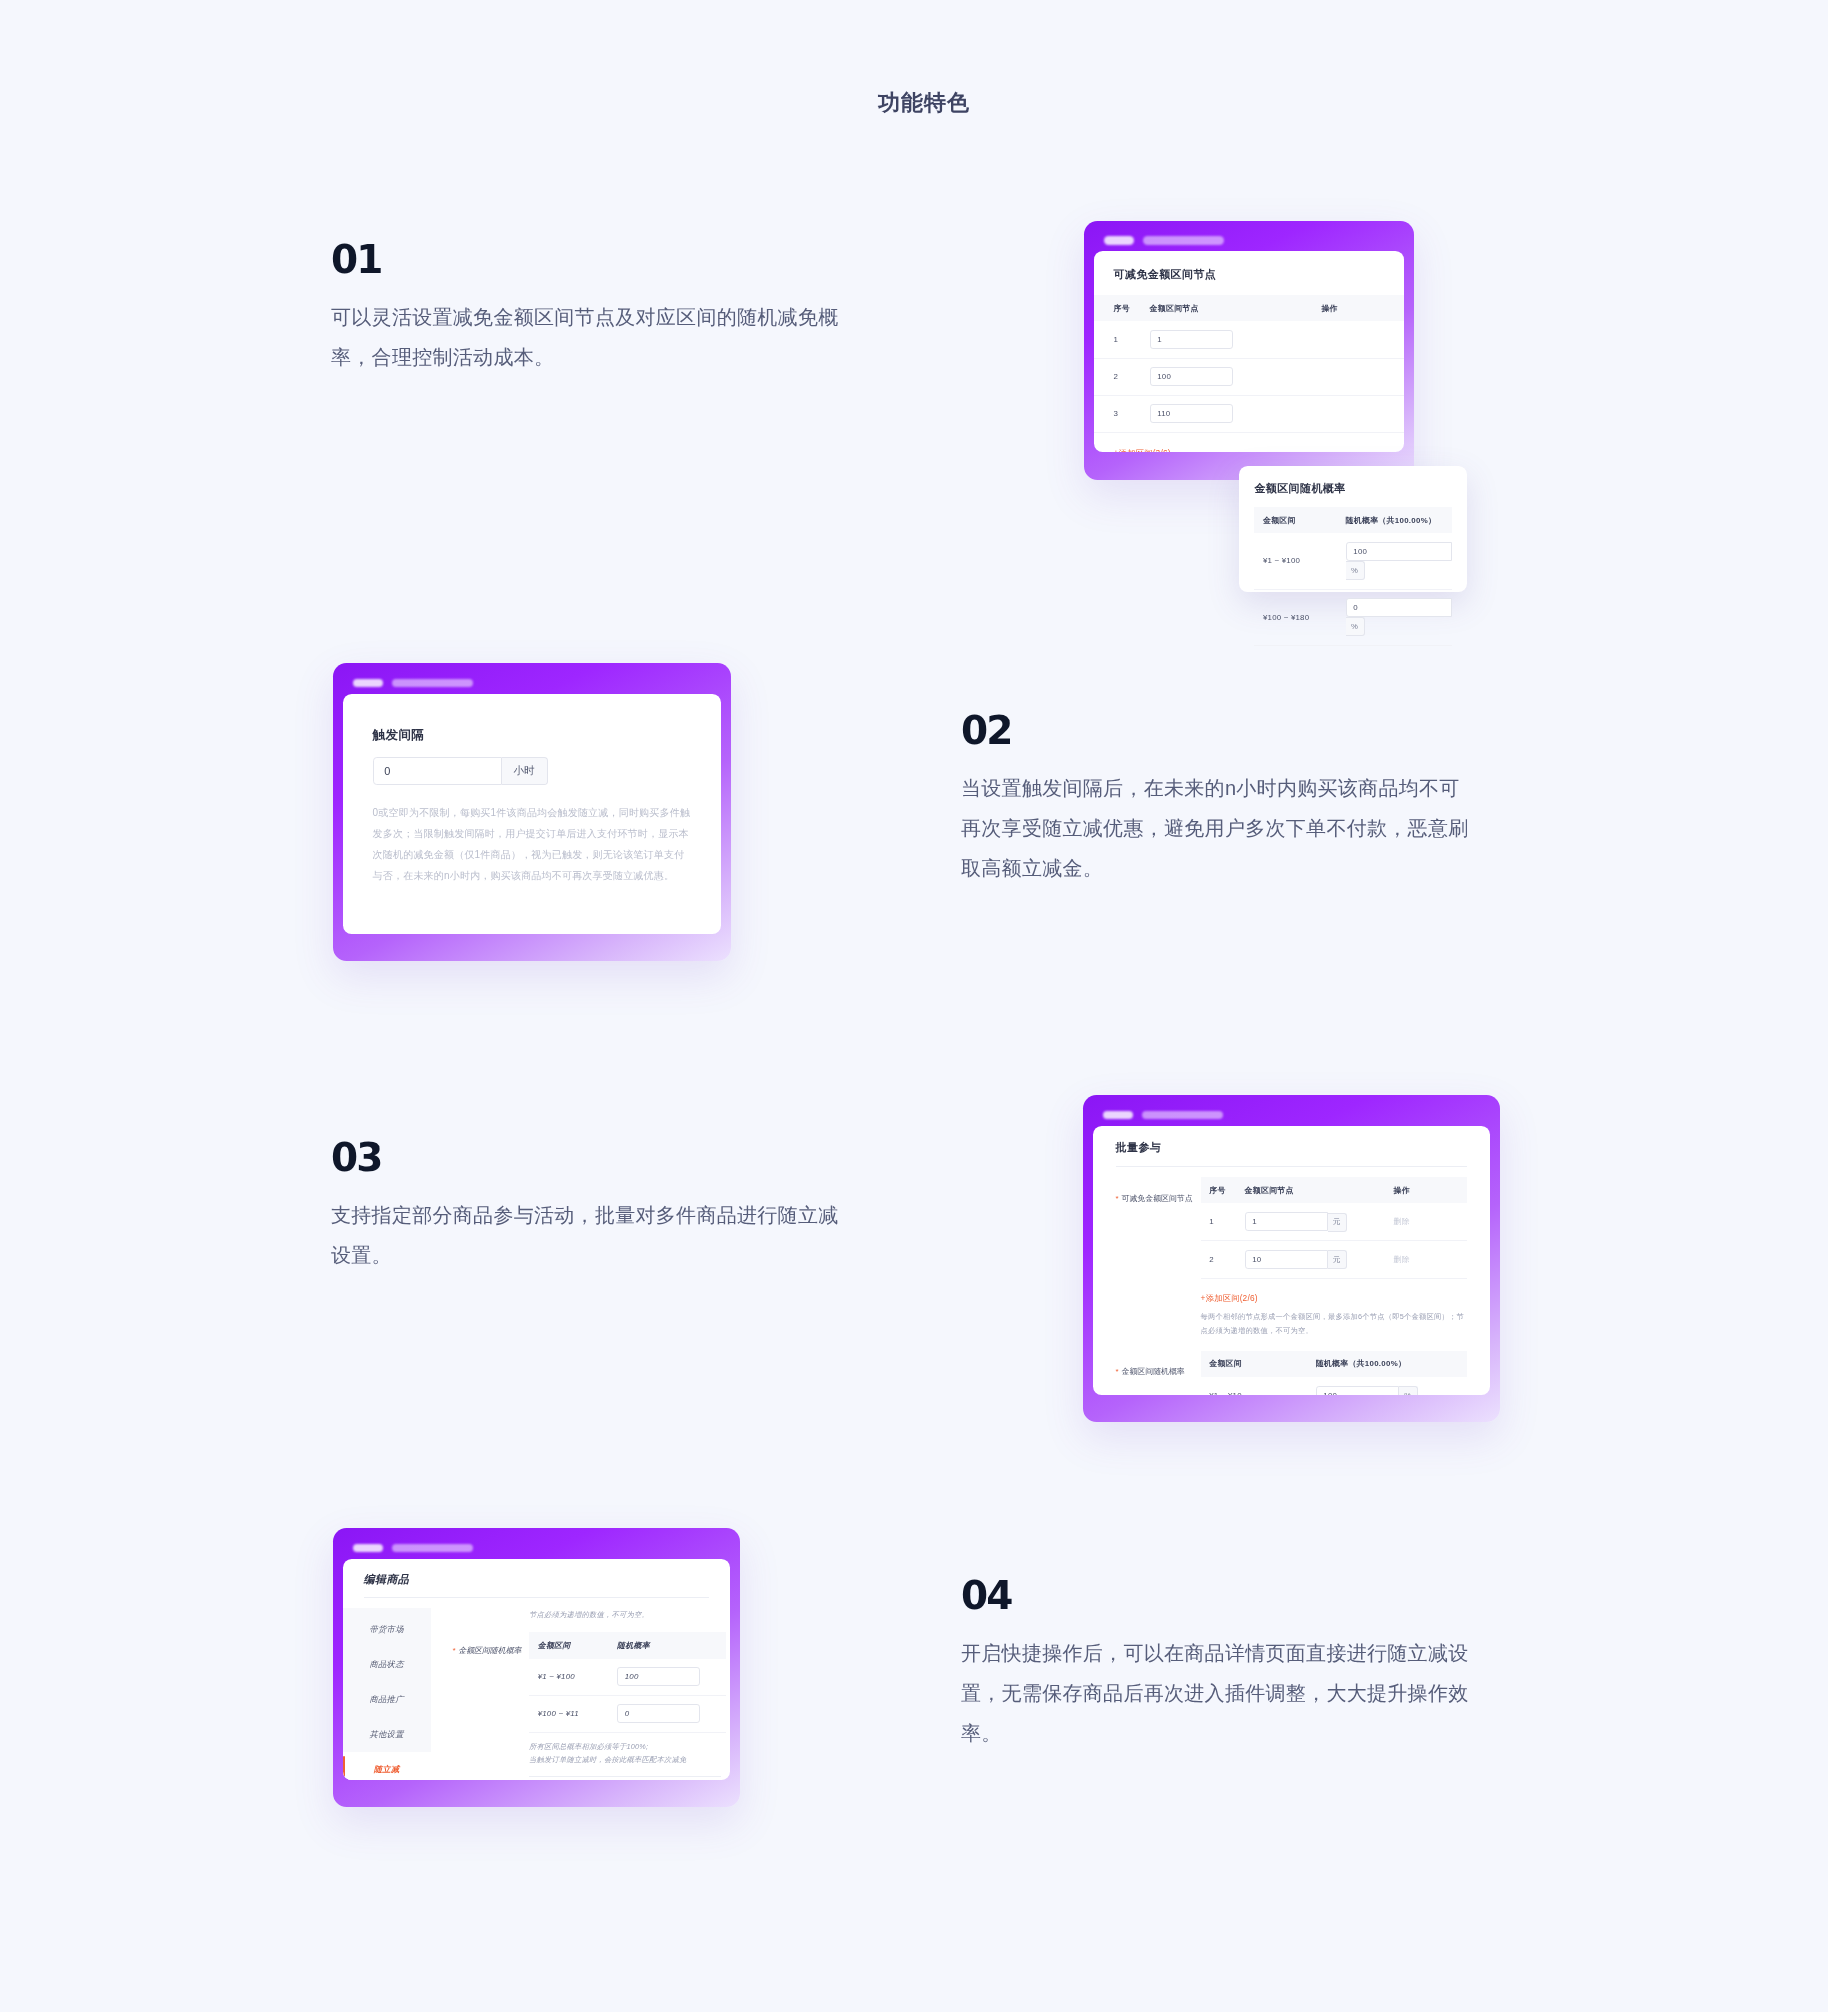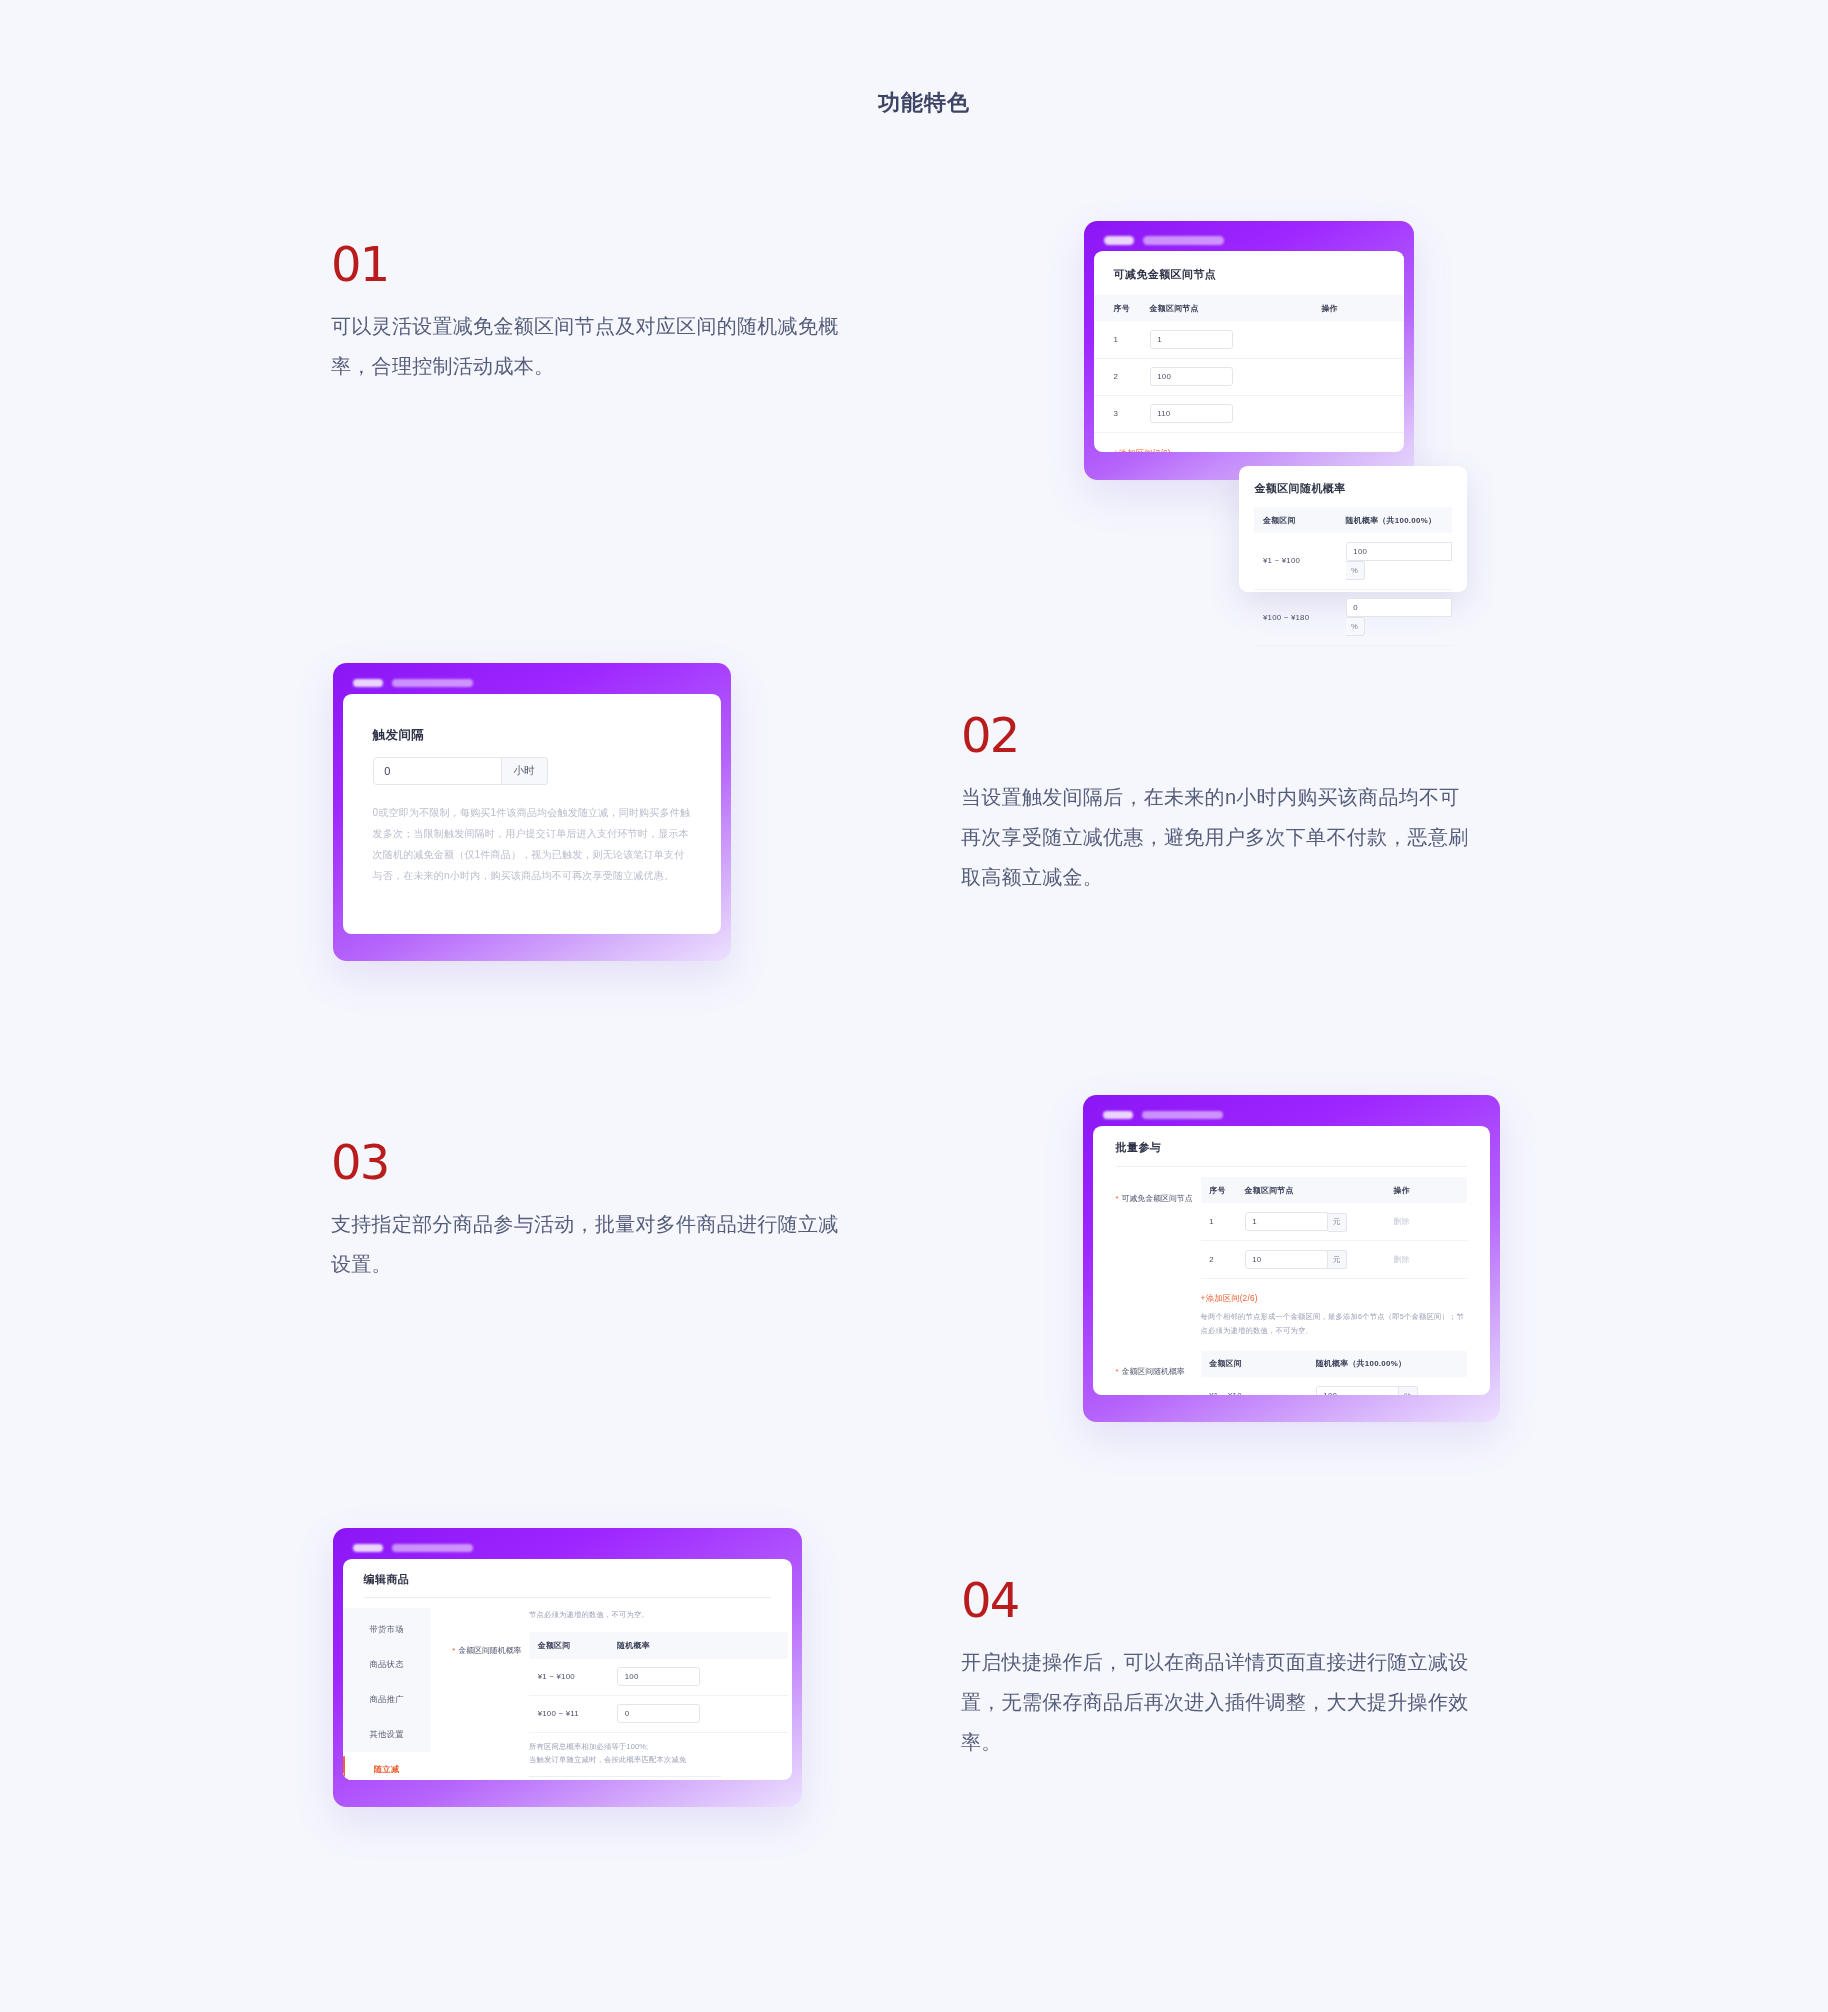--- a/index.html
+++ b/index.html
@@ -27,23 +27,23 @@
   #row-01 { top: 211px; height: 384px; }
   #row-02 { top: 663px; height: 346px; }
   #row-03 { top: 1095px; height: 365px; }
   #row-04 { top: 1528px; height: 365px; }
 
   .copy { position: absolute; width: 509px; }
   .copy.left  { left: 331px; }
   .copy.right { left: 961px; }
 
   .num {
-    font-size: 48px;
-    font-weight: normal;
-    color: #b91c1c;
+    font-size: 39px;
+    font-weight: bold;
+    color: #0f172a;
     letter-spacing: -1.9px;
     line-height: 1;
     font-family: "DejaVu Sans", sans-serif;
   }
   .desc {
     margin-top: 18px;
     font-size: 20px;
     line-height: 2.0;
     color: #565d7a;
     letter-spacing: 0.3px;
@@ -166,21 +166,21 @@
   #card03 .viewport { padding: 14.4px 0 0 0; }
   #card03 .pad { padding: 0 23px; }
   #card03 .split { display: flex; padding: 0 23px; }
   #card03 .labelcol { width: 85px; padding-top: 9.6px; }
   #card03 .fieldcol { flex: 1; }
   #card03 .tbl th:nth-child(1), #card03 .tbl td:nth-child(1) { width: 44px; padding-left: 8.6px; }
   #card03 .tbl th:nth-child(2), #card03 .tbl td:nth-child(2) { width: 149px; }
   #card03 .tbl2 th:nth-child(1), #card03 .tbl2 td:nth-child(1) { width: 113px; padding-left: 8.6px; }
 
   
-  #card04 { top: 0px; left: 333px; width: 469px; height: 279px; }
+  #card04 { top: 0px; left: 333px; width: 407px; height: 279px; font-style: italic; }
   #card04 .viewport { padding: 13.4px 0 0 0; }
   #card04 .pad { padding: 0 21px; }
   #card04 .body { display: flex; margin-top: 10.6px; height: 100%; }
   #card04 .sidenav { width: 88px; background: #f7f8fb; padding-top: 3.8px; }
   #card04 .navitem {
     height: 35px; display: flex; align-items: center; justify-content: center;
     font-size: 8.3px; color: #585e75; letter-spacing: 0.3px;
     position: relative;
   }
   #card04 .navitem.active {

